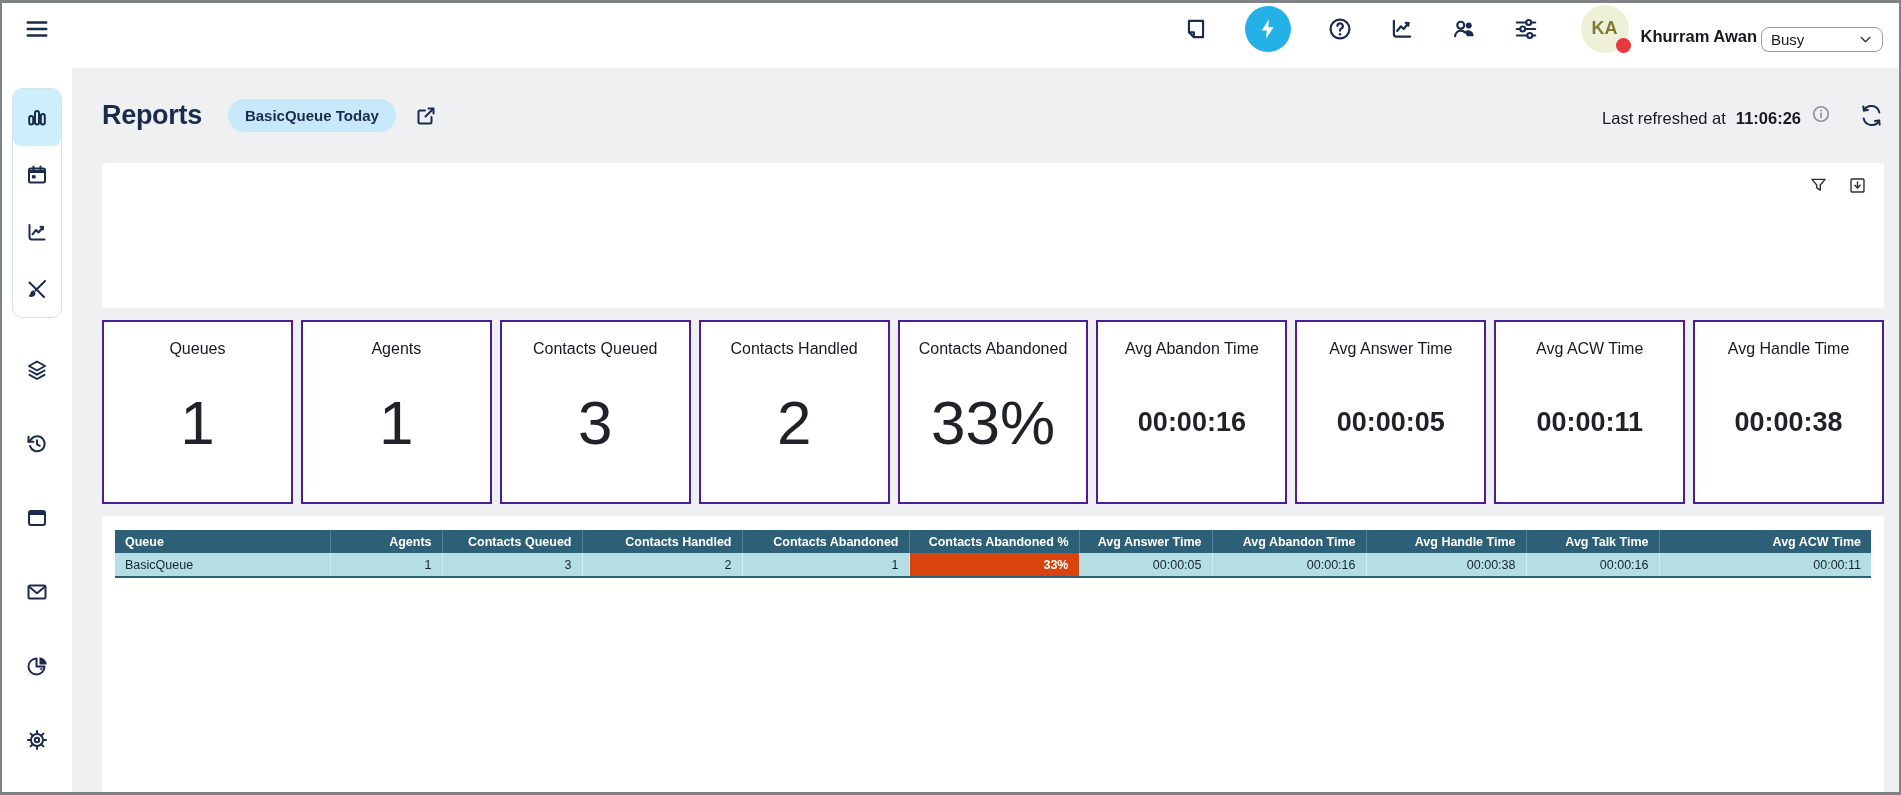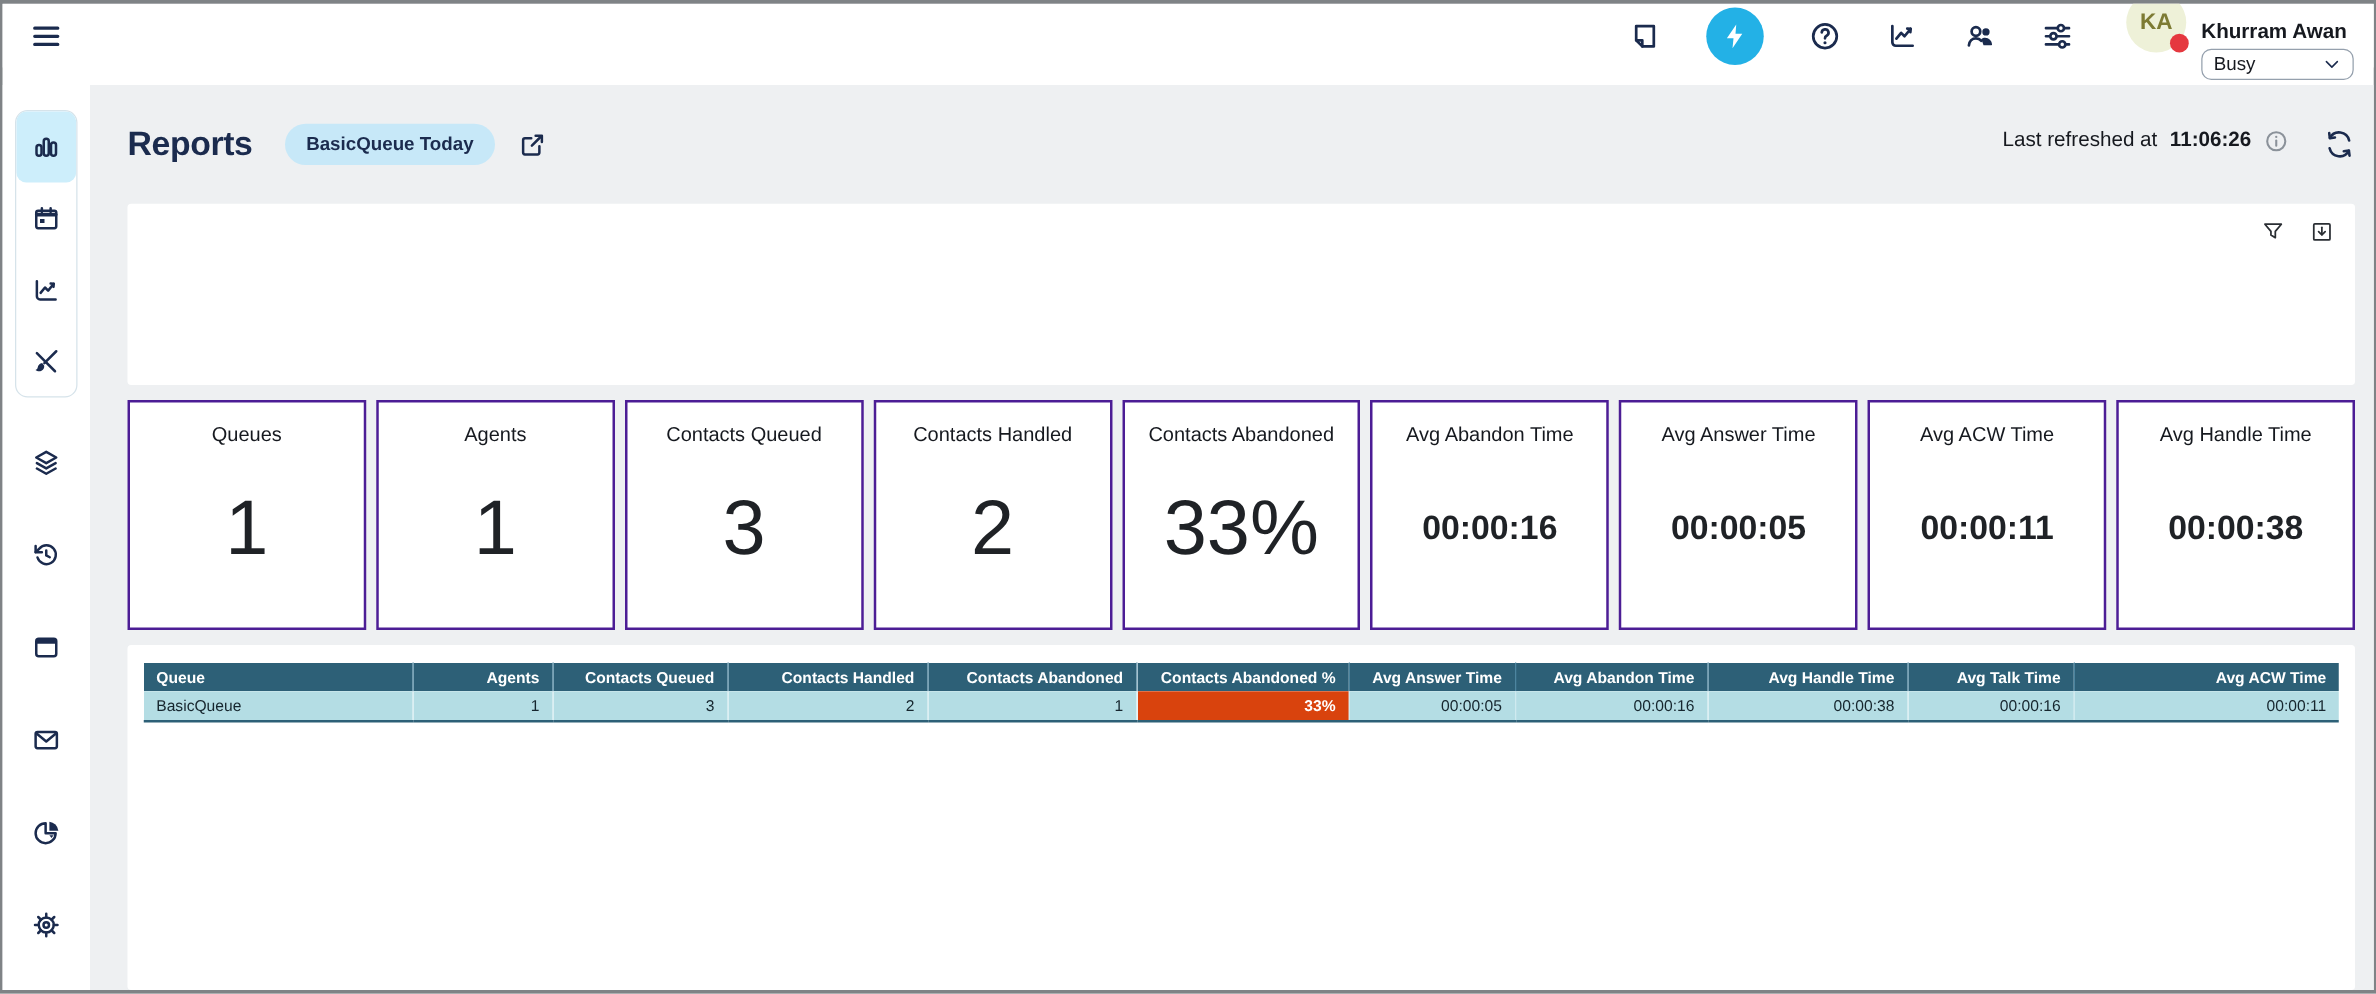--- a/index.html
+++ b/index.html
@@ -14,40 +14,40 @@
   
   .topbar{height:51px;display:flex;align-items:center;padding:0 16px 0 22px;background:#fff;}
   .hamburger{cursor:pointer;}
   .top-right{margin-left:auto;display:flex;align-items:center;gap:36px;}
   .circle-btn{width:46px;height:46px;border-radius:50%;background:#23b1e6;display:flex;align-items:center;justify-content:center;}
   .circle-btn svg{stroke:none;}
   .user-block{display:flex;align-items:flex-start;gap:12px;margin-left:6px;}
   .avatar{width:48px;height:48px;border-radius:50%;background:#eef1d8;position:relative;
           display:flex;align-items:center;justify-content:center;font-weight:700;font-size:18px;color:#7d7b33;}
   .status-dot{position:absolute;right:-2px;bottom:0;width:15px;height:15px;border-radius:50%;background:#e5383f;}
-  .user-meta{display:flex;flex-direction:column;gap:4px;padding-top:2px;margin-top:20px;}
+  .user-meta{display:flex;flex-direction:row;gap:4px;padding-top:2px;margin-top:20px;}
   .user-name{font-weight:700;font-size:16.5px;color:#16191f;}
   .status-select{width:122px;height:25px;border:1px solid #95a0ad;border-radius:8px;background:#fff;
                  display:flex;align-items:center;justify-content:space-between;padding:0 9px;font-size:15px;color:#16191f;cursor:pointer;}
   
   .sidebar{position:absolute;left:0;top:65px;bottom:0;width:70px;background:#fff;}
   .nav-group{margin:20px auto 0;width:50px;border:1px solid #d6e3ea;border-radius:10px;overflow:hidden;background:#fff;}
   .nav-item{width:48px;height:57px;display:flex;align-items:center;justify-content:center;cursor:pointer;}
   .nav-item.active{background:#cdeefb;border-radius:8px;}
   .nav-loose{margin-top:40px;display:flex;flex-direction:column;align-items:center;gap:50px;}
   .nav-loose .nav-item{height:24px;width:48px;}
   
   .main{position:absolute;left:70px;top:65px;right:0;bottom:0;background:#eef0f2;
         padding:0 15px 0 30px;display:flex;flex-direction:column;}
   .page-header{height:95px;display:flex;align-items:center;}
   .page-title{font-size:27px;font-weight:700;color:#1b2b4e;letter-spacing:-0.3px;}
   .badge{margin-left:26px;background:#c7e8f8;color:#1b2b4e;font-weight:700;font-size:15px;
          padding:8px 17px;border-radius:17px;}
   .ext-link{margin-left:18px;cursor:pointer;}
-  .refresh-block{margin-left:auto;display:flex;align-items:flex-start;gap:10px;font-size:16.5px;}
+  .refresh-block{margin-left:auto;display:flex;align-items:flex-end;gap:10px;font-size:16.5px;}
   .refresh-time{font-weight:700;}
   .refresh-btn{margin-left:18px;cursor:pointer;}
   
   .panel{background:#fff;border-radius:3px;}
   .panel-top{height:145px;position:relative;padding:0 10px;}
   .panel-actions{position:absolute;top:12px;right:16px;display:flex;gap:18px;}
   .panel-actions svg{stroke:#2a2e33;stroke-width:1.6;cursor:pointer;}
   .tabs{display:flex;align-items:flex-end;border-bottom:1px solid #d5dbdb;margin-top:58px;height:37px;}
   .tab{font-size:15.5px;padding:0 20px;height:36px;line-height:36px;color:#697078;white-space:nowrap;cursor:pointer;}
   .tab.active{background:#fff;border:1px solid #d5dbdb;border-bottom:1px solid #fff;margin-bottom:-1px;

